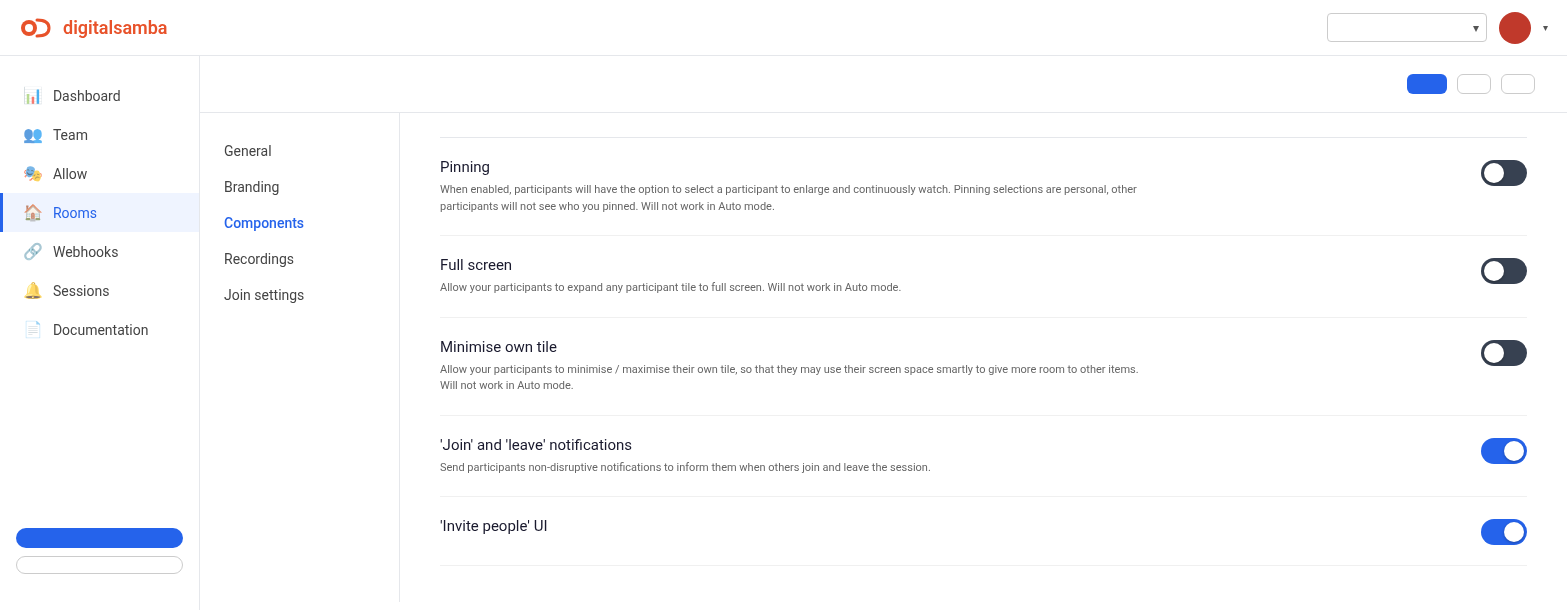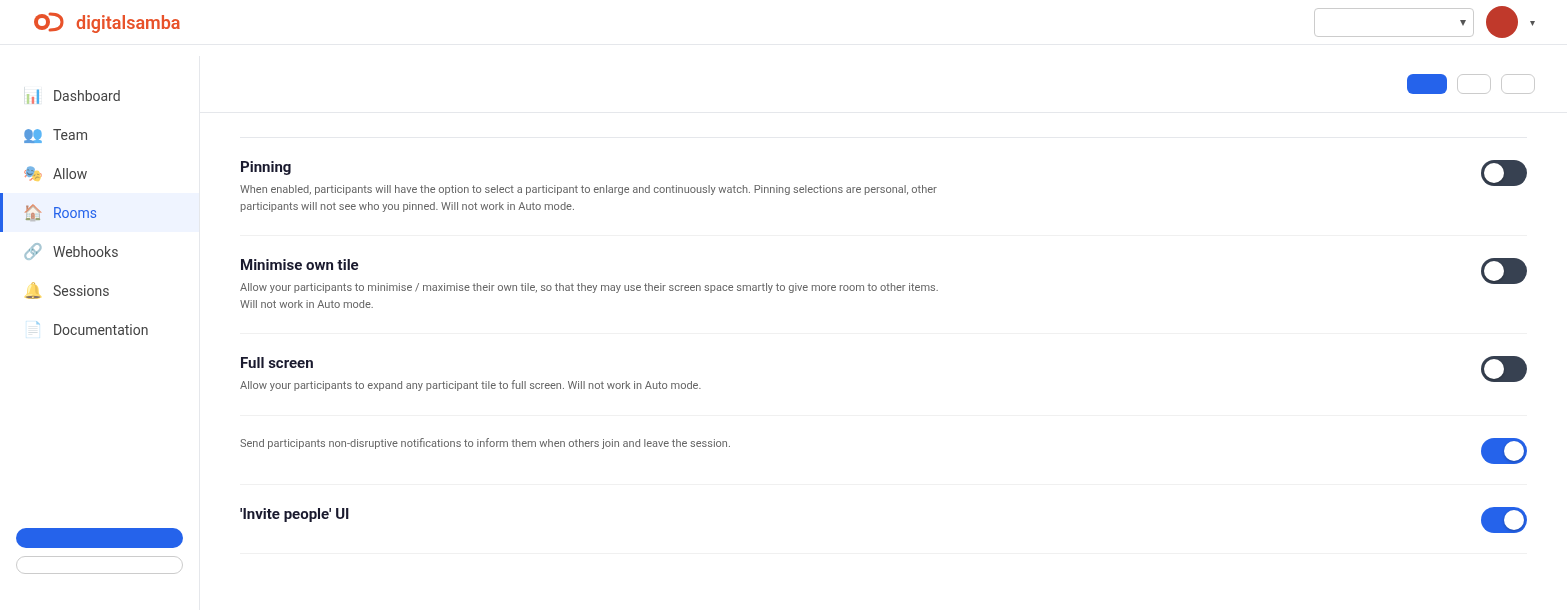--- a/index.html
+++ b/index.html
@@ -1,21 +1,21 @@
 <!DOCTYPE html>
 <html><head>
   <meta charset="utf-8">
   <style>
     * { box-sizing: border-box; margin: 0; padding: 0; }
     body { font-family: -apple-system, BlinkMacSystemFont, 'Segoe UI', Roboto, sans-serif; background: #fff; color: #333; font-size: 14px; }
 
     
     .top-nav {
       display: flex; align-items: center; justify-content: space-between;
-      padding: 0 32px; height: 45px; border-bottom: 1px solid #e5e7eb;
+      padding: 0 19px; height: 56px; border-bottom: 1px solid #e5e7eb;
       position: fixed; top: 0; left: 0; right: 0; background: #fff; z-index: 100;
     }
     .logo { display: flex; align-items: center; gap: 8px; }
     .logo-icon { width: 36px; height: 36px; }
     .logo-text { font-size: 18px; font-weight: 600; color: #1a1a2e; }
     .logo-text span { color: #e8522a; }
     .top-right { display: flex; align-items: center; gap: 12px; }
     .current-team-label { font-size: 13px; color: #555; }
     .team-select {
       border: 1px solid #ccc; border-radius: 4px; padding: 6px 28px 6px 10px;
@@ -95,21 +95,21 @@
     .right-panel { flex: 1; padding: 24px 40px; overflow-y: auto; }
 
     
     .settings-section { margin-bottom: 0; }
 
     .setting-row {
       display: flex; justify-content: space-between; align-items: flex-start;
       padding: 20px 0; border-bottom: 1px solid #f0f0f0;
     }
     .setting-info { flex: 1; max-width: 700px; }
-    .setting-title { font-size: 15px; font-weight: 700; color: #1a1a2e; margin-bottom: 6px; }
+    .setting-title { font-size: 15px; font-weight: 400; color: #1a1a2e; margin-bottom: 6px; }
     .setting-desc { font-size: 11px; color: #666; line-height: 1.5; }
     .setting-control { margin-left: 40px; display: flex; align-items: center; padding-top: 2px; }
 
     
     .toggle {
       position: relative; width: 46px; height: 26px; cursor: pointer;
     }
     .toggle input { opacity: 0; width: 0; height: 0; }
     .toggle-track {
       position: absolute; top: 0; left: 0; right: 0; bottom: 0;
@@ -203,68 +203,78 @@
       <h1 class="page-title"></h1>
       <div class="header-actions">
         <button class="btn-primary"></button>
         <button class="btn-secondary"></button>
         <button class="btn-secondary"></button>
       </div>
     </div>
 
     <div class="content-area">
 
+      <div class="left-menu">
+        <div id="left-menu-items">
+            <div class="left-menu-item">General</div>
+            <div class="left-menu-item">Branding</div>
+            <div class="left-menu-item active">Components</div>
+            <div class="left-menu-item">Recordings</div>
+            <div class="left-menu-item">Join settings</div>
+          </div>
+      </div>
 
       <div class="right-panel">
         <div class="top-divider"></div>
         <div id="settings-list" class="settings-section">
             <div class="setting-row">
     <div class="setting-info">
       <div class="setting-title">Pinning</div>
       <div class="setting-desc">When enabled, participants will have the option to select a participant to enlarge and continuously watch. Pinning selections are personal, other participants will not see who you pinned. Will not work in Auto mode.</div>
     </div>
     <div class="setting-control">
       <label class="toggle">
         <input type="checkbox" style="">
         <div class="toggle-track off">
           <div class="toggle-thumb"></div>
         </div>
       </label>
     </div>
   </div>
             <div class="setting-row">
     <div class="setting-info">
+      <div class="setting-title">Full screen</div>
+      <div class="setting-desc">Allow your participants to expand any participant tile to full screen. Will not work in Auto mode.</div>
+    </div>
+    <div class="setting-control">
+      <label class="toggle">
+        <input type="checkbox" style="">
+        <div class="toggle-track off">
+          <div class="toggle-thumb"></div>
+        </div>
+      </label>
+    </div>
+  </div>
+            <div class="setting-row">
+    <div class="setting-info">
       <div class="setting-title">Minimise own tile</div>
       <div class="setting-desc">Allow your participants to minimise / maximise their own tile, so that they may use their screen space smartly to give more room to other items. Will not work in Auto mode.</div>
     </div>
     <div class="setting-control">
       <label class="toggle">
         <input type="checkbox" style="">
         <div class="toggle-track off">
           <div class="toggle-thumb"></div>
         </div>
       </label>
     </div>
   </div>
             <div class="setting-row">
     <div class="setting-info">
-      <div class="setting-title">Full screen</div>
-      <div class="setting-desc">Allow your participants to expand any participant tile to full screen. Will not work in Auto mode.</div>
-    </div>
-    <div class="setting-control">
-      <label class="toggle">
-        <input type="checkbox" style="">
-        <div class="toggle-track off">
-          <div class="toggle-thumb"></div>
-        </div>
-      </label>
-    </div>
-  </div>
-            <div class="setting-row">
-    <div class="setting-info">
+      <div class="setting-title">'Join' and 'leave' notifications</div>
       <div class="setting-desc">Send participants non-disruptive notifications to inform them when others join and leave the session.</div>
     </div>
     <div class="setting-control">
       <label class="toggle">
         <input type="checkbox" checked="" style="">
         <div class="toggle-track on">
           <div class="toggle-thumb"></div>
         </div>
       </label>
     </div>

